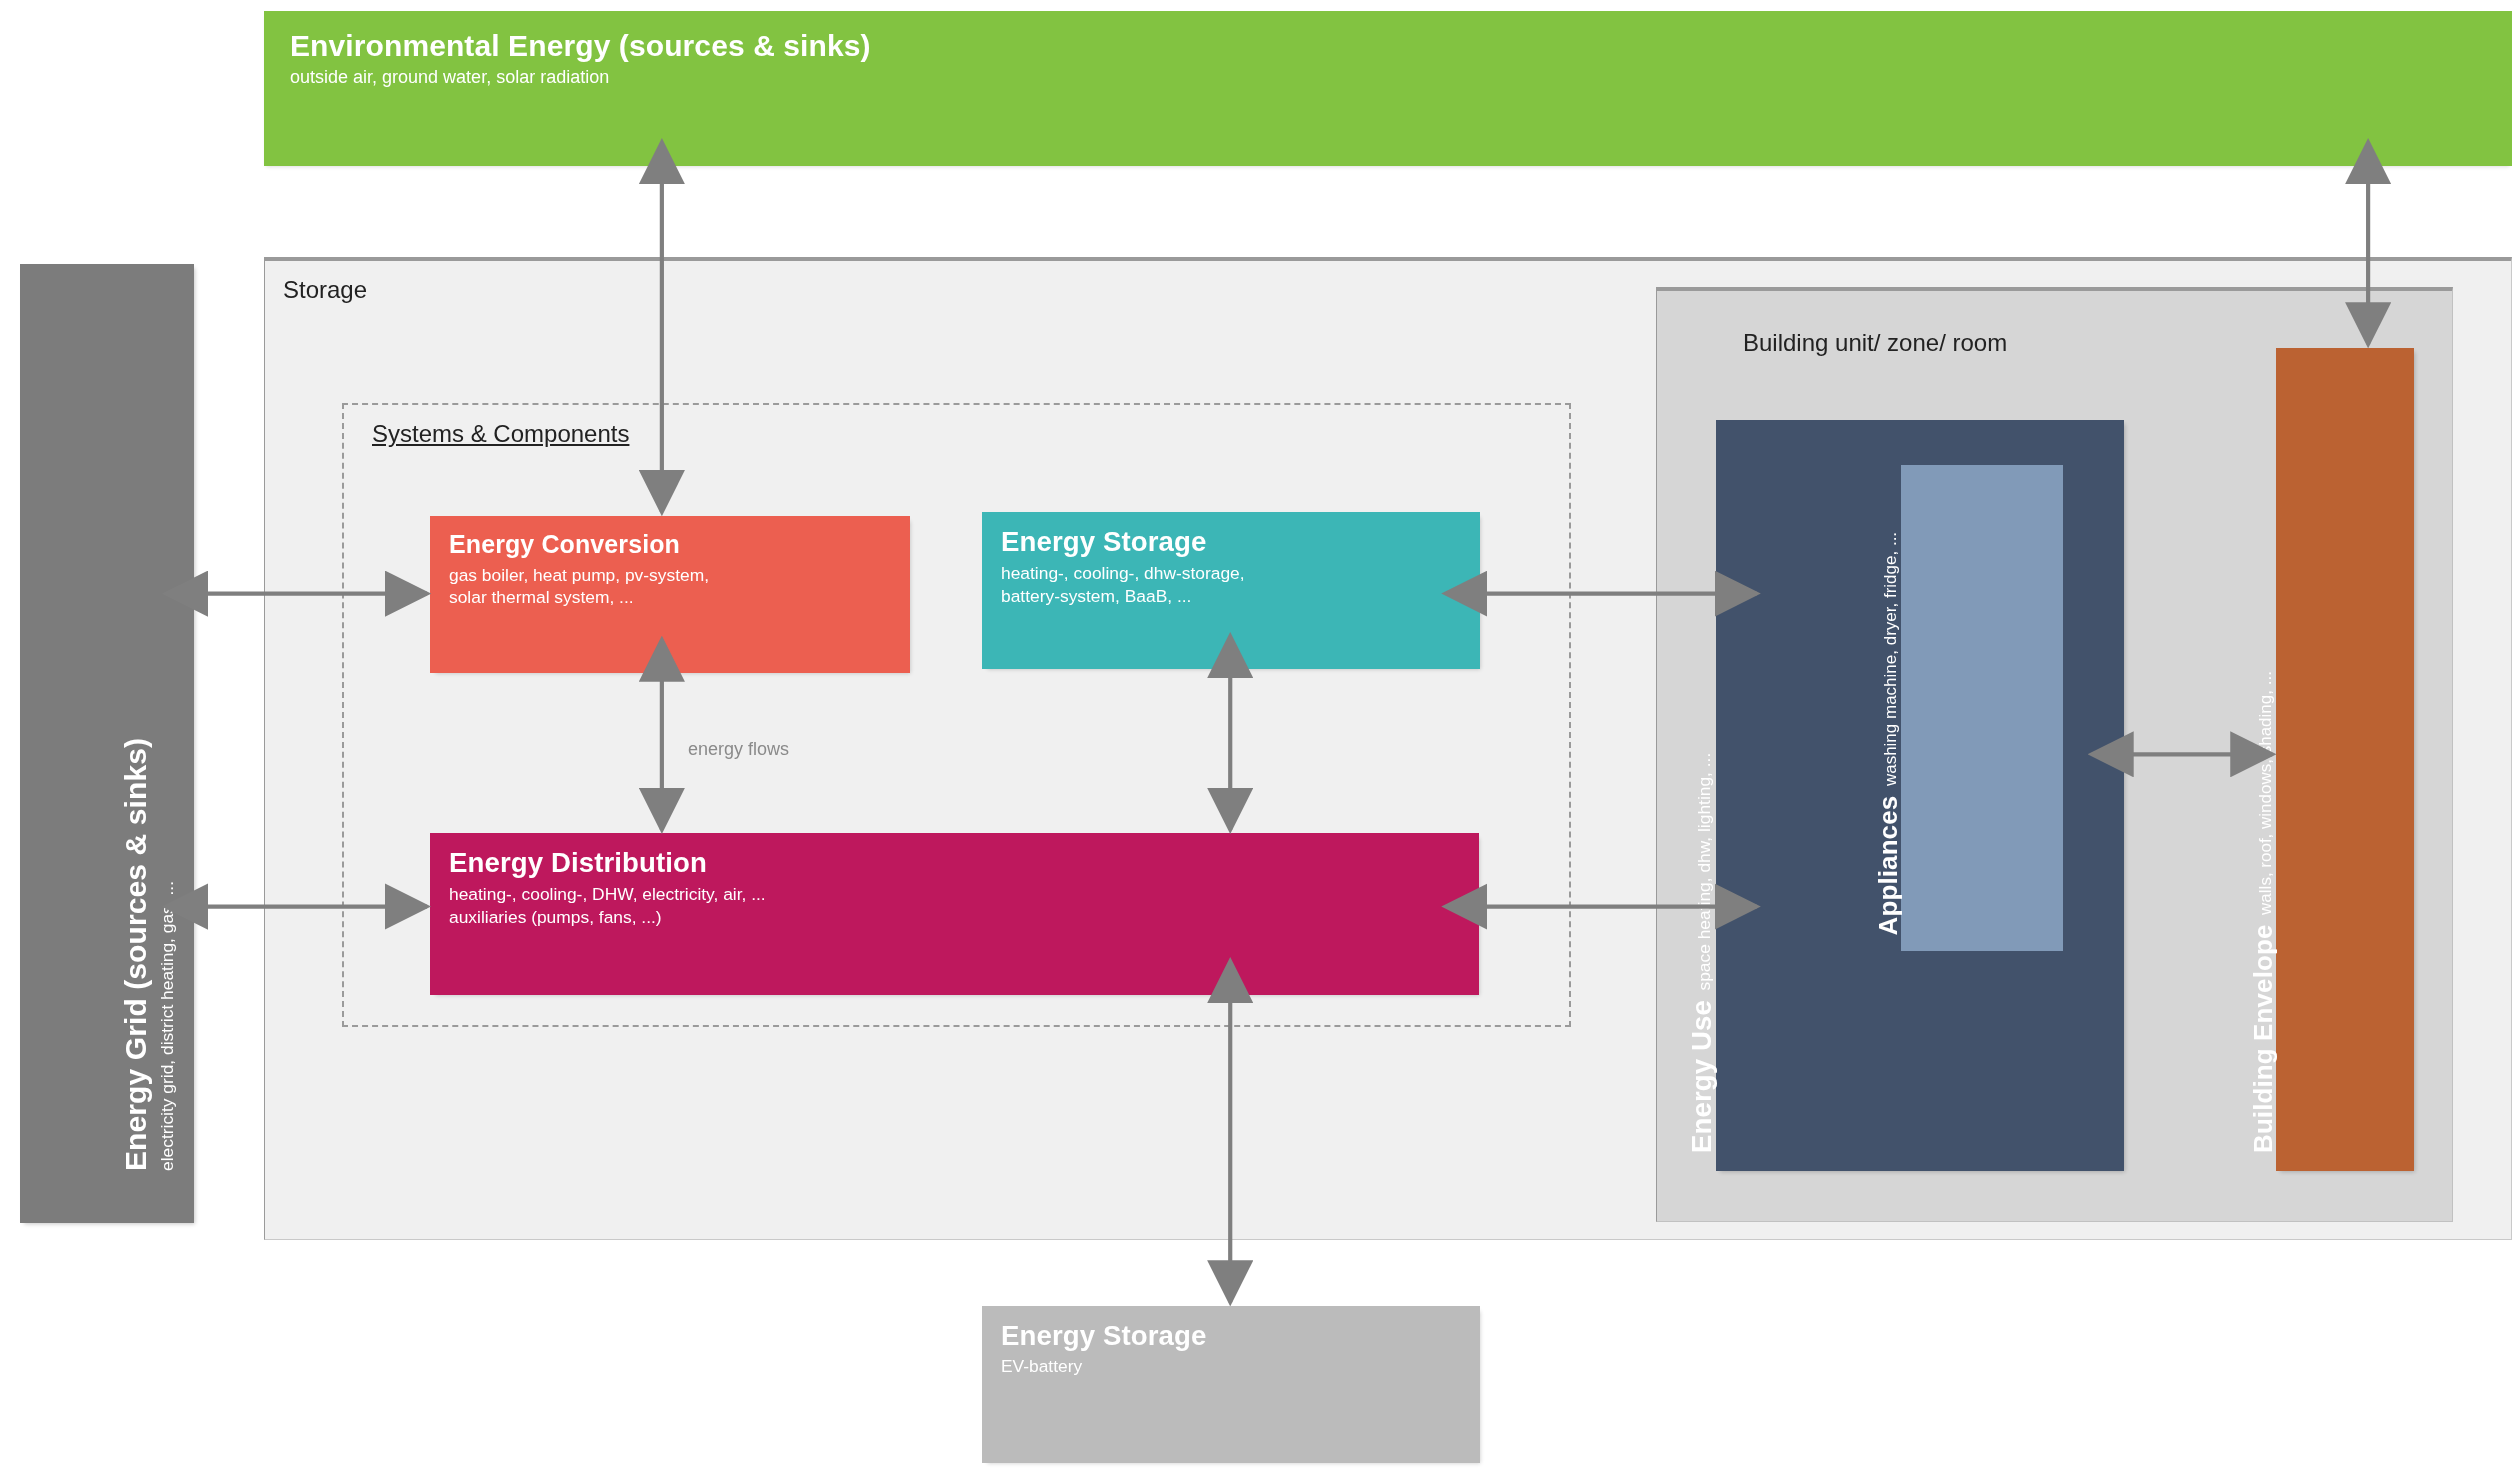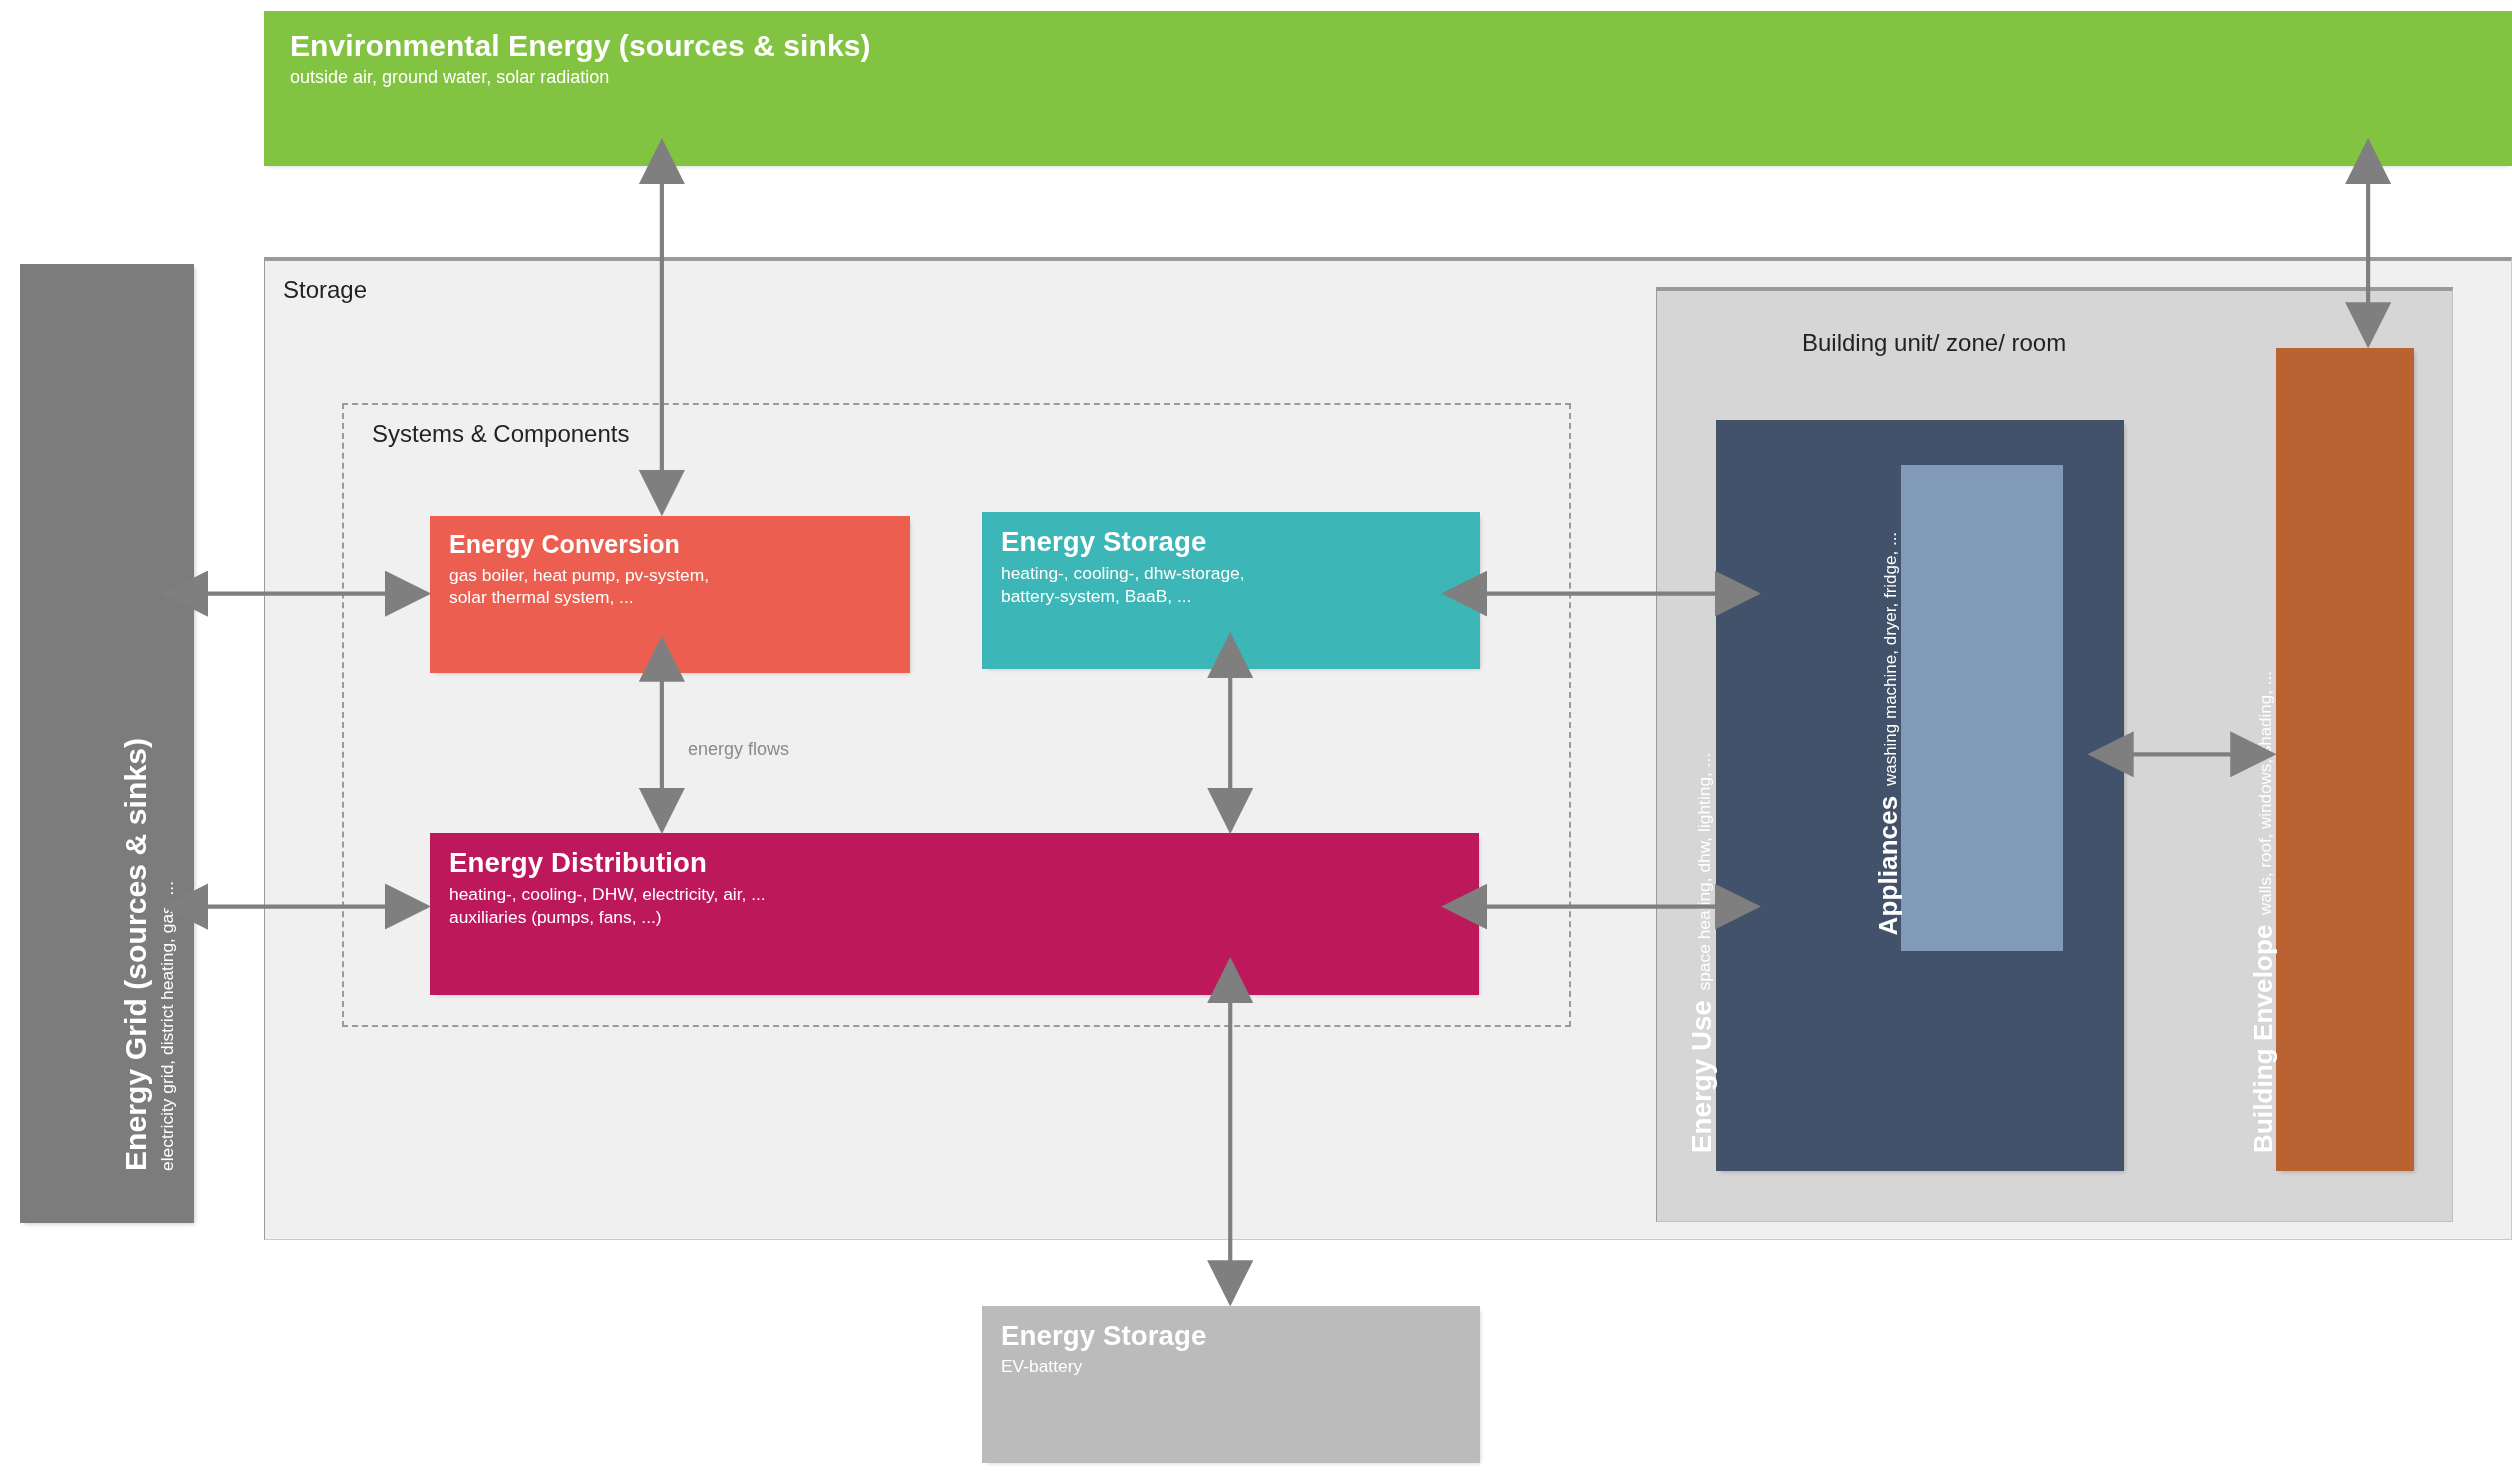--- a/index.html
+++ b/index.html
@@ -61,21 +61,21 @@
   }
 
   
   .sysbox{
     left:342px;top:403px;width:1229px;height:624px;
     border:2.4px dashed #9a9a9a;
     background:transparent;
   }
   .sys-label{
     position:absolute;left:366px;top:420px;
-    font-size:24px;color:#222;background:#F0F0F0;padding:0 6px;
+    font-size:24px;color:#222;background:#F0F0F0;padding:0 6px;text-decoration:underline;
   }
 
   
   .conv{
     left:430px;top:516px;width:480px;height:157px;
     background:#EC5F50;
     box-shadow:3px 3px 4.2px -1.8px rgba(0,0,0,.2);
     padding:15.6px 0 0 19px;
   }
   .conv .ttl{font-size:25px;line-height:1.0;}
@@ -104,21 +104,21 @@
   
   .unit{
     left:1656px;top:287px;width:797px;height:935px;
     background:#D6D6D6;
     border-top:4.2px solid #9a9a9a;
     border-left:1.8px solid #9a9a9a;
     border-right:1.8px solid #c1c1c1;
     border-bottom:1.8px solid #c1c1c1;
   }
   .unit-label{
-    position:absolute;left:1802px;top:329px;
+    position:absolute;left:1743px;top:329px;
     font-size:24px;color:#222;
   }
 
   
   .use{
     left:1716px;top:420px;width:408px;height:751px;
     background:#42526B;
     box-shadow:2.4px 2.4px 4.2px -1.8px rgba(0,0,0,.2);
   }
   .vrot{

